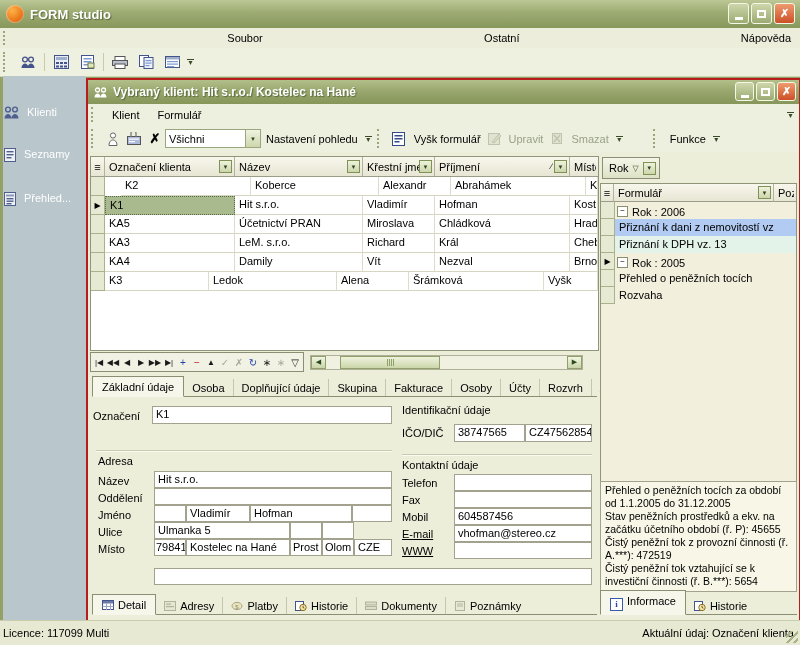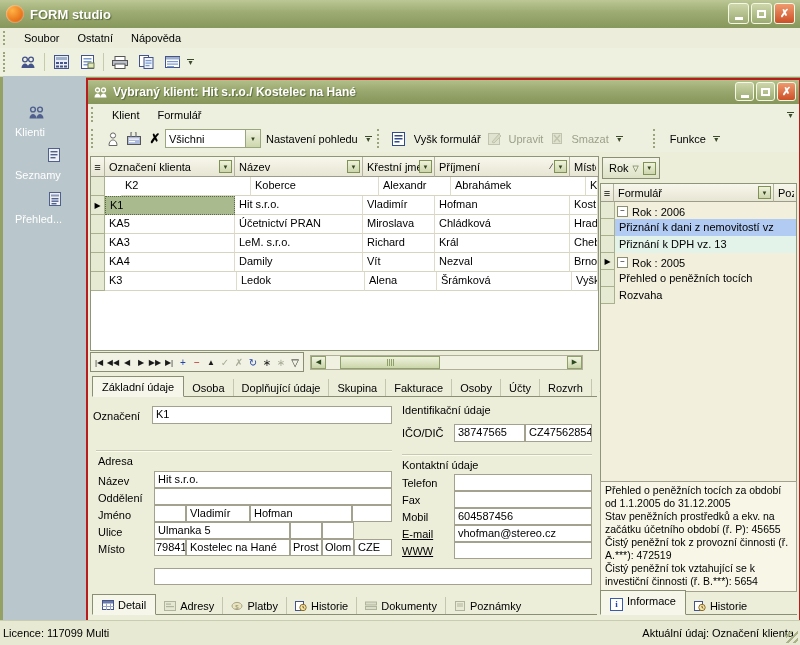--- a/index.html
+++ b/index.html
@@ -11,32 +11,32 @@
   #titlebar{left:0;top:0;width:800px;height:28px;background:linear-gradient(180deg,#bcc795 0%,#9cab72 45%,#87985c 100%);display:flex;align-items:center;padding-left:6px;box-sizing:border-box;}
   #titlebar .logo{width:18px;height:18px;border-radius:50%;background:radial-gradient(circle at 35% 30%,#ffb347,#e9761a 60%,#b24f08);margin-right:6px;box-shadow:inset 0 0 2px #fff;}
   #titlebar .t{color:#fff;font-weight:bold;font-size:13px;text-shadow:1px 1px 1px #5a6a3a;}
   .winbtns{position:absolute;right:5px;top:3px;display:flex;gap:2px;}
   .wbtn{width:21px;height:21px;border:1px solid #f4f7e4;border-radius:3px;background:linear-gradient(180deg,#cdd6ab,#9cab72);color:#fff;font-weight:bold;display:flex;align-items:center;justify-content:center;font-size:11px;box-sizing:border-box;}
   .wbtn.close{background:linear-gradient(180deg,#ef9a6f,#cc4f27);}
   .wbtn .minbar{width:8px;height:3px;background:#fff;margin-top:9px;}
   .wbtn .maxbox{width:9px;height:8px;border:2px solid #fff;box-sizing:border-box;}
 
   
-  #menubar{left:0;top:28px;width:800px;height:20px;background:#eceedb;display:flex;align-items:center;border-bottom:1px solid #dde0c8;}
+  #menubar{left:0;top:28px;width:800px;height:20px;background:#eceedb;display:flex;align-items:center;border-bottom:1px solid #dde0c8;justify-content:space-between;}
   .grip{width:5px;height:70%;border-left:2px dotted #9aa67a;margin:0 5px 0 3px;}
   .menuitem{padding:2px 9px;cursor:default;}
   #toolbar{left:0;top:48px;width:800px;height:28px;background:#eff1e0;display:flex;align-items:center;border-bottom:1px solid #d2d6b8;}
   .tbtn{width:24px;height:22px;display:flex;align-items:center;justify-content:center;margin:0 1px;}
   .tsep{width:1px;height:18px;background:#c6cbab;margin:0 3px;}
   .ovf{width:11px;height:20px;font-size:8px;color:#3a4a2a;display:flex;flex-direction:column;align-items:center;justify-content:center;line-height:4px;}
   .ovf::before{content:"";width:7px;height:1px;background:#3a4a2a;margin-bottom:1px;}
 
   
   #sidebar{left:3px;top:76px;width:83px;height:544px;background:#b9c6cb;}
-  .side-item{position:absolute;left:12px;display:flex;align-items:flex-end;gap:7px;color:#fff;flex-direction:column;}
+  .side-item{position:absolute;left:0;display:flex;align-items:flex-start;gap:7px;color:#fff;}
   .side-item svg{flex:none;}
 
   
   #cw{left:86px;top:78px;width:711px;height:540px;background:#edeeda;border:2px solid #b91c1c;box-shadow:1px 1px 0 #6d7d49;}
   #cwtitle{left:0;top:0;width:100%;height:24px;background:linear-gradient(180deg,#b3bf8a 0%,#97a66c 50%,#86965a 100%);display:flex;align-items:center;padding-left:5px;box-sizing:border-box;}
   #cwtitle .t{color:#fff;font-weight:bold;font-size:12px;margin-left:5px;text-shadow:1px 1px 1px #5a6a3a;}
   #cwtitle .winbtns{top:2px;right:3px;}
   #cwtitle .wbtn{width:19px;height:19px;}
   #cwmenu{left:0;top:24px;width:100%;height:21px;background:#eef0df;display:flex;align-items:center;}
   #cwtools{left:0;top:45px;width:100%;height:27px;background:#eef0df;display:flex;align-items:center;}
@@ -364,21 +364,21 @@
       <div class="grow">
         <div class="gut" style="width:14px;"></div>
         <div class="gc" style="width:130px;">KA4</div>
         <div class="gc" style="width:128px;">Damily</div>
         <div class="gc" style="width:72px;">Vít</div>
         <div class="gc" style="width:135px;">Nezval</div>
         <div class="gc" style="flex:1;">Brno</div>
       </div>
       <div class="grow">
         <div class="gut" style="width:14px;"></div>
-        <div class="gc" style="width:132px;">K3</div>
+        <div class="gc" style="width:104px;">K3</div>
         <div class="gc" style="width:128px;">Ledok</div>
         <div class="gc" style="width:72px;">Alena</div>
         <div class="gc" style="width:135px;">Šrámková</div>
         <div class="gc" style="flex:1;">Vyšk</div>
       </div>
     </div>
 
     <div id="navbar" class="abs">
       <span class="navclus">
         <span class="nv">|◀</span>

